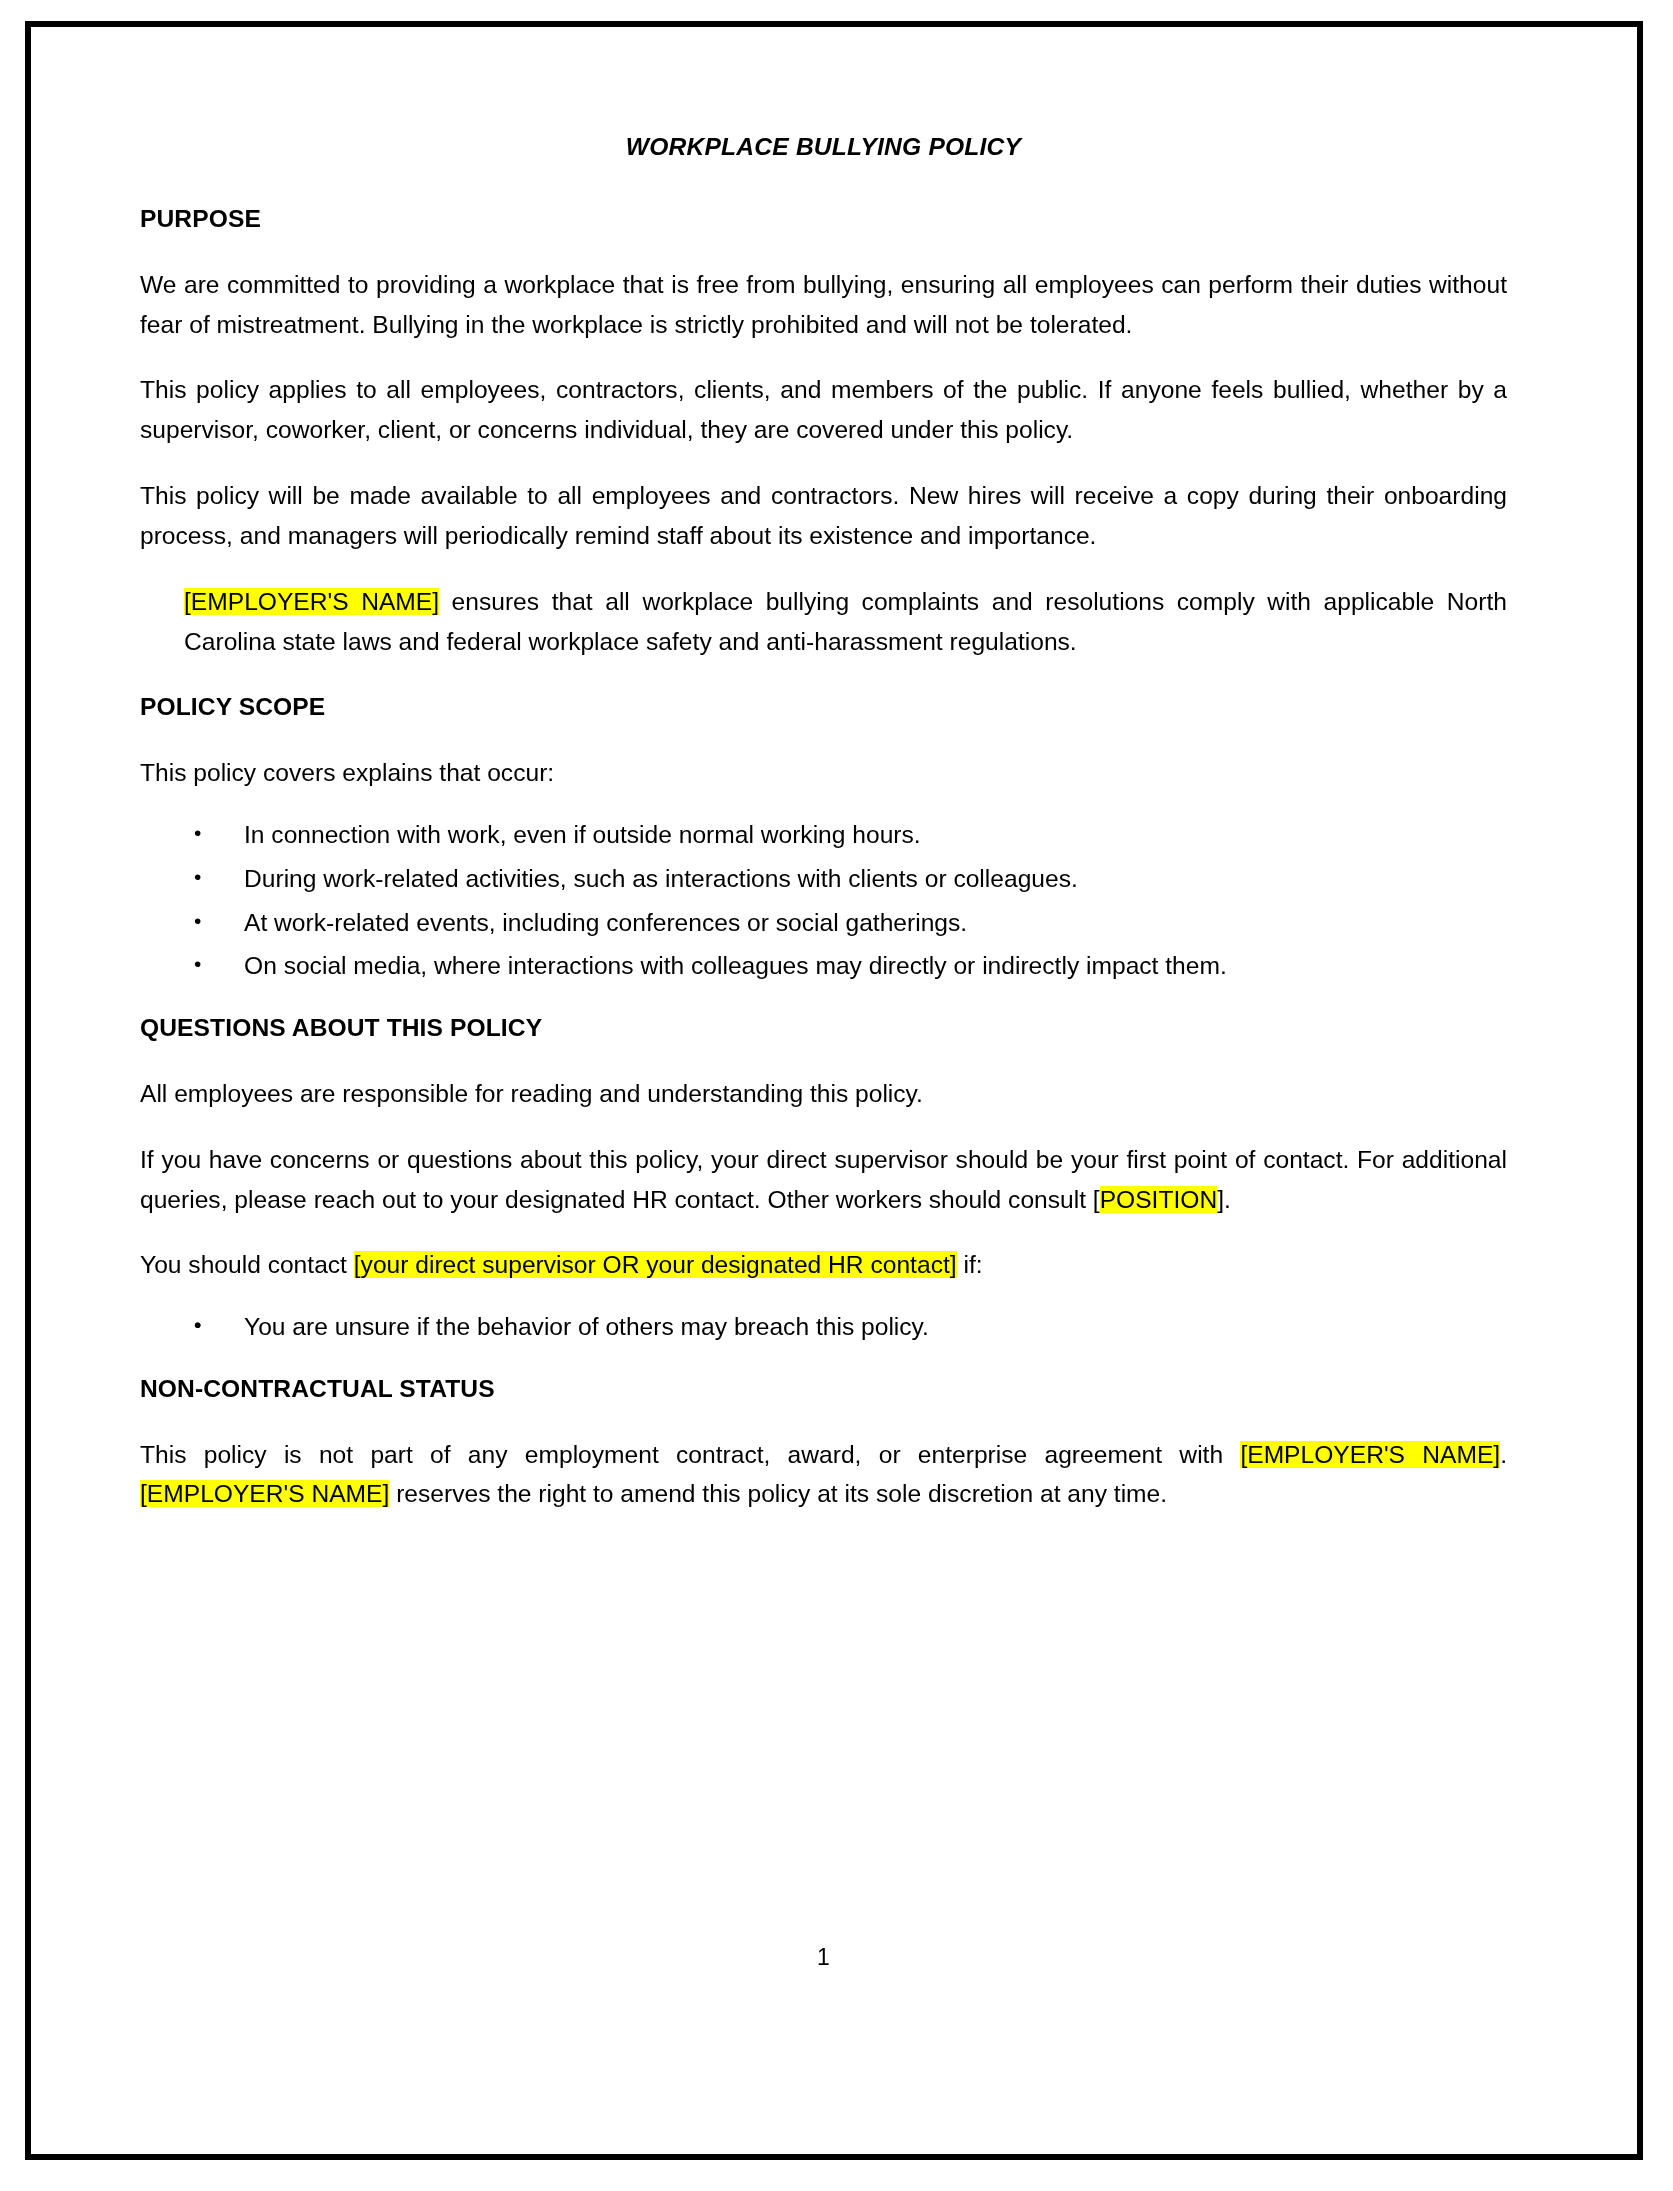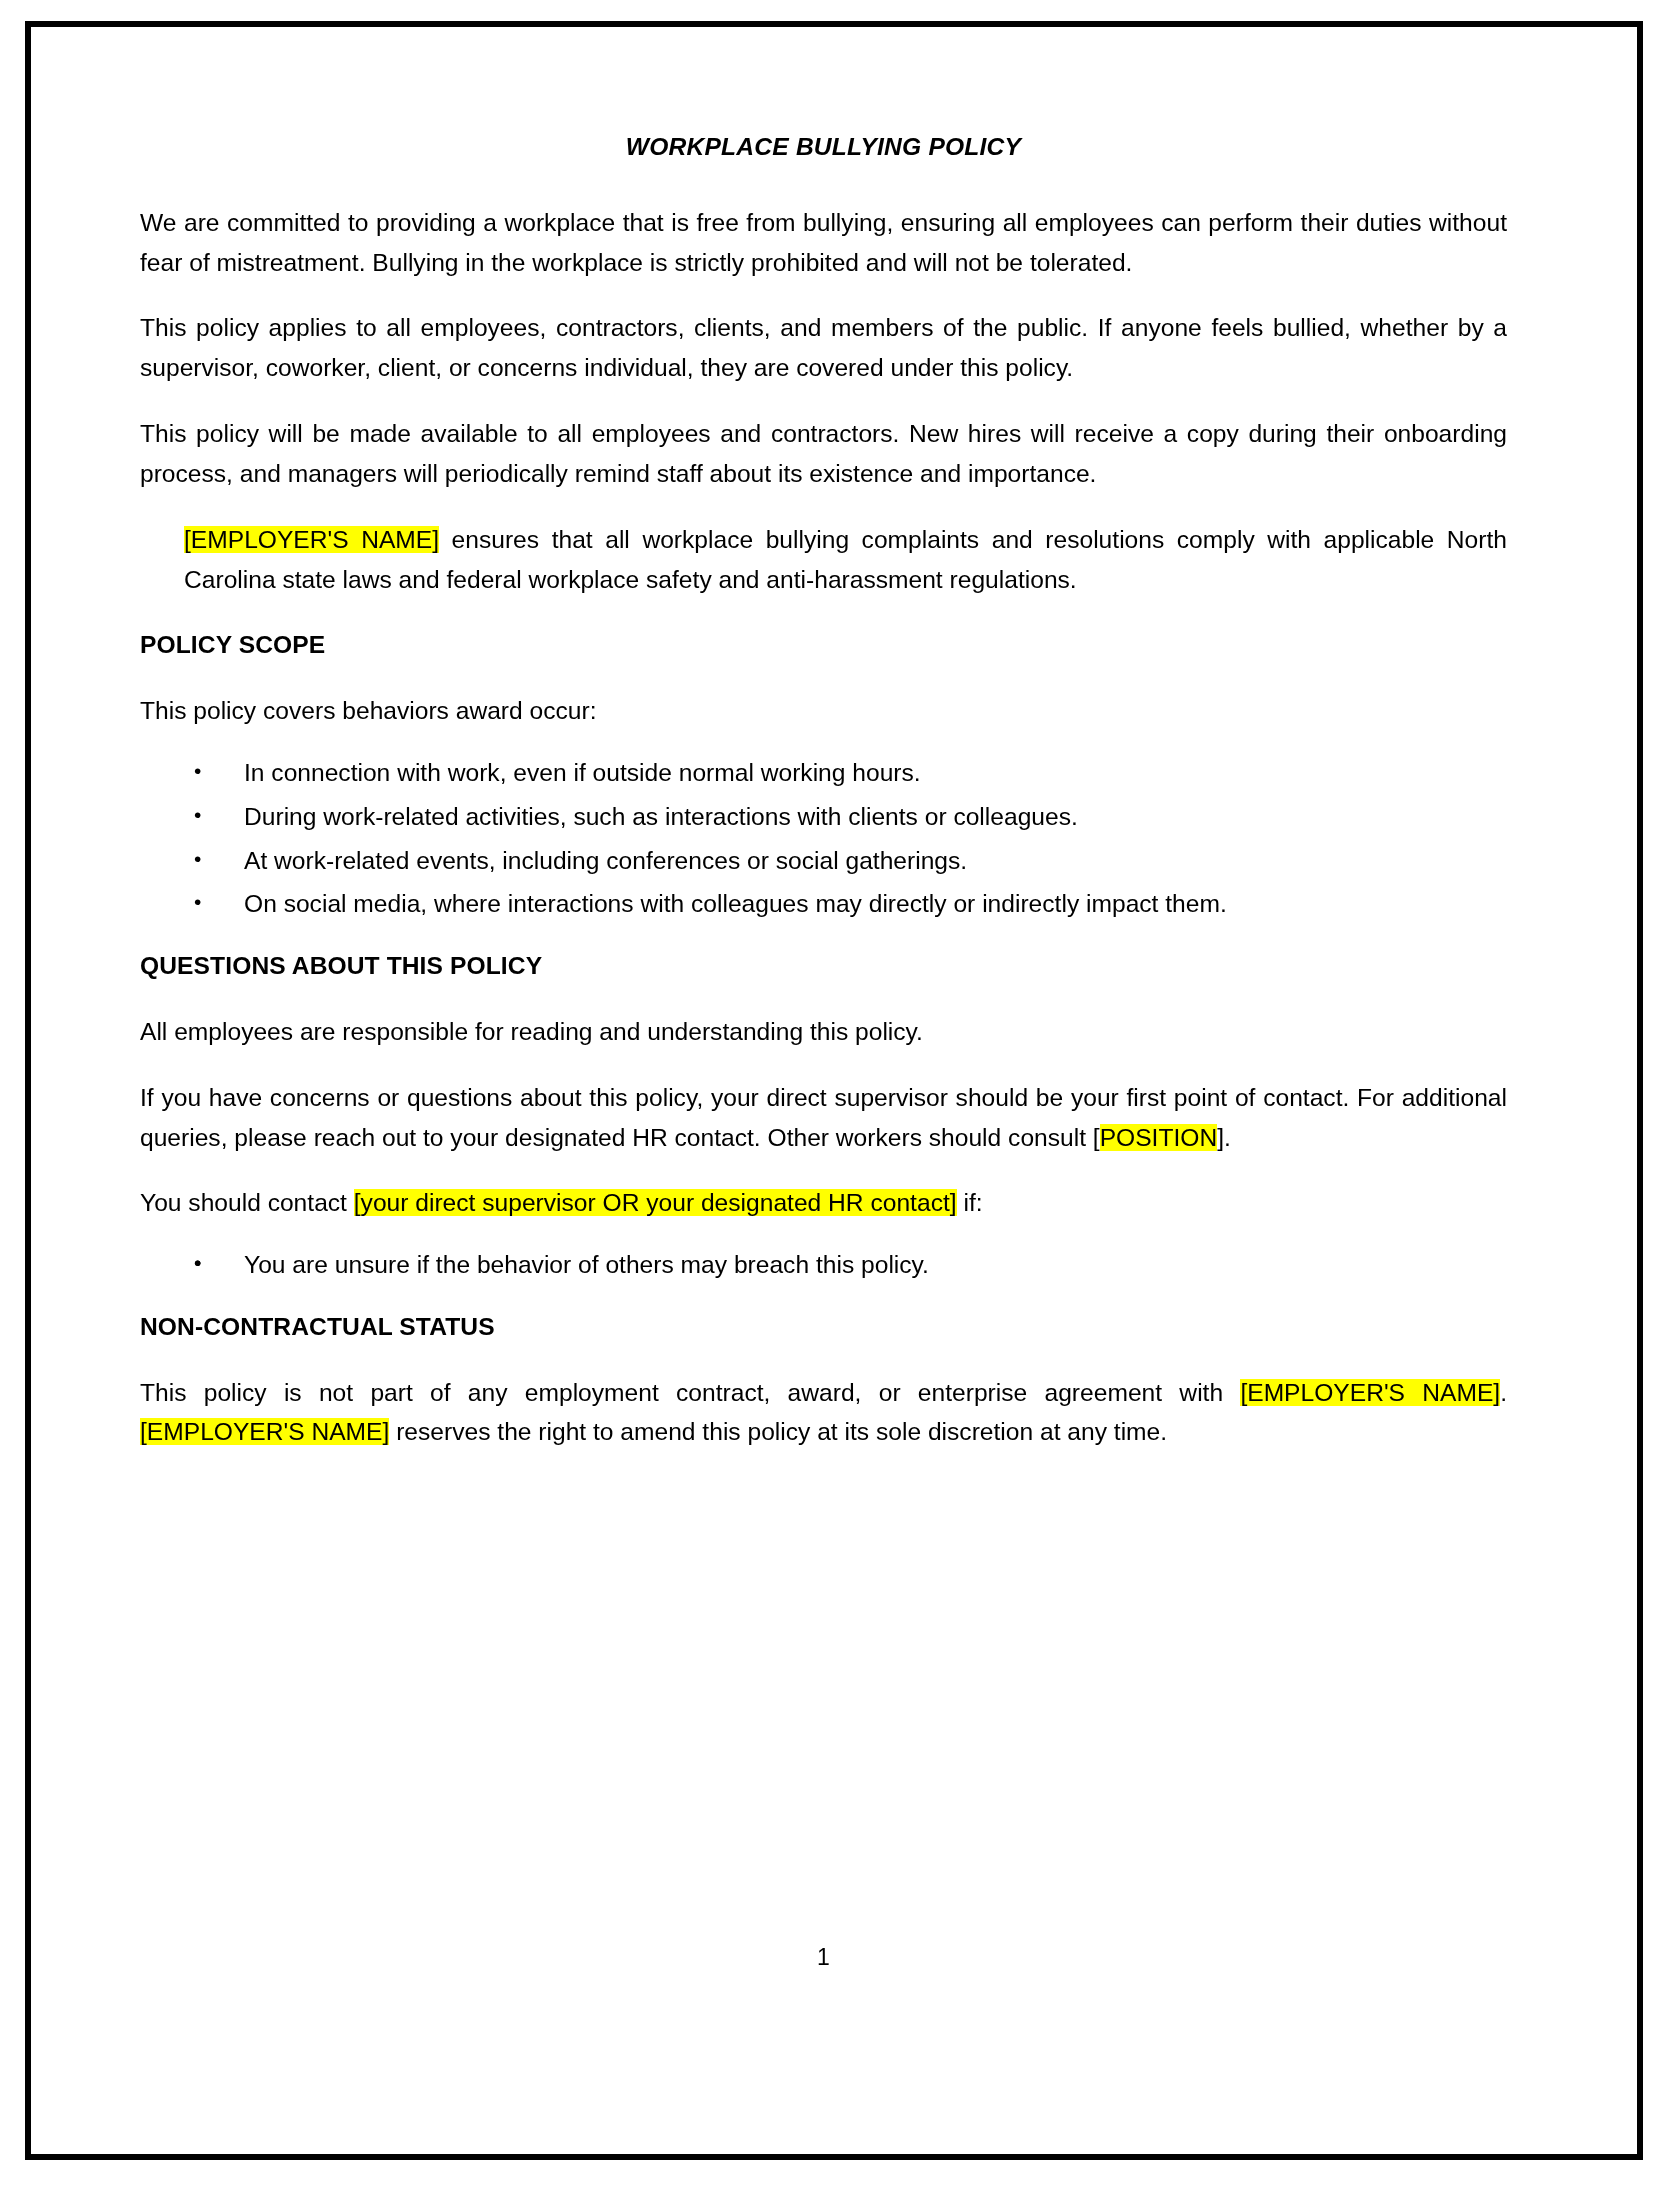--- a/index.html
+++ b/index.html
@@ -110,33 +110,34 @@
 </style>
 </head>
 <body>
 
 <div id="page-frame"></div>
 
 <div id="doc">
 
   <div class="doc-title">WORKPLACE BULLYING POLICY</div>
 
+  <h2 class="section-heading">PURPOSE</h2>
 
 
   <p class="body-para">We are committed to providing a workplace that is free from bullying, ensuring all employees can perform their duties without fear of mistreatment. Bullying in the workplace is strictly prohibited and will not be tolerated.</p>
 
   <p class="body-para">This policy applies to all employees, contractors, clients, and members of the public. If anyone feels bullied, whether by a supervisor, coworker, client, or concerns individual, they are covered under this policy.</p>
 
   <p class="body-para">This policy will be made available to all employees and contractors. New hires will receive a copy during their onboarding process, and managers will periodically remind staff about its existence and importance.</p>
 
   <p class="body-para last-of-block"><span class="hl">[EMPLOYER'S NAME]</span><span> ensures that all workplace bullying complaints and resolutions comply with applicable North Carolina state laws and federal workplace safety and anti-harassment regulations.</span></p>
 
   <h2 class="section-heading">POLICY SCOPE</h2>
 
-  <p class="body-para align-left">This policy covers behaviors award occur:</p>
+  <p class="body-para align-left">This policy covers explains that occur:</p>
 
   <ul class="bullets">
     <li><span class="bullet-dot">•</span><span>In connection with work, even if outside normal working hours.</span></li>
     <li><span class="bullet-dot">•</span><span>During work-related activities, such as interactions with clients or colleagues.</span></li>
     <li><span class="bullet-dot">•</span><span>At work-related events, including conferences or social gatherings.</span></li>
     <li><span class="bullet-dot">•</span><span>On social media, where interactions with colleagues may directly or indirectly impact them.</span></li>
   </ul>
 
   <h2 class="section-heading">QUESTIONS ABOUT THIS POLICY</h2>
 

